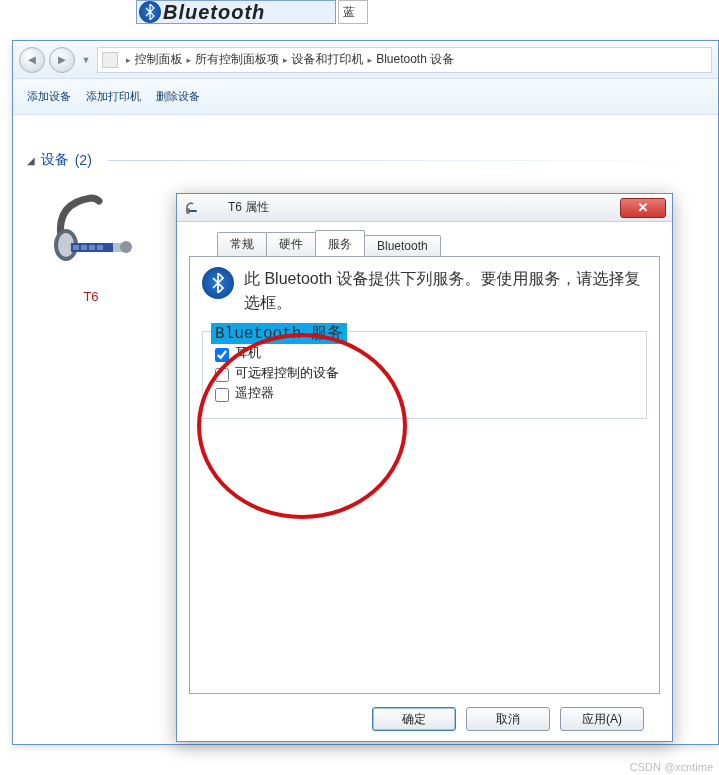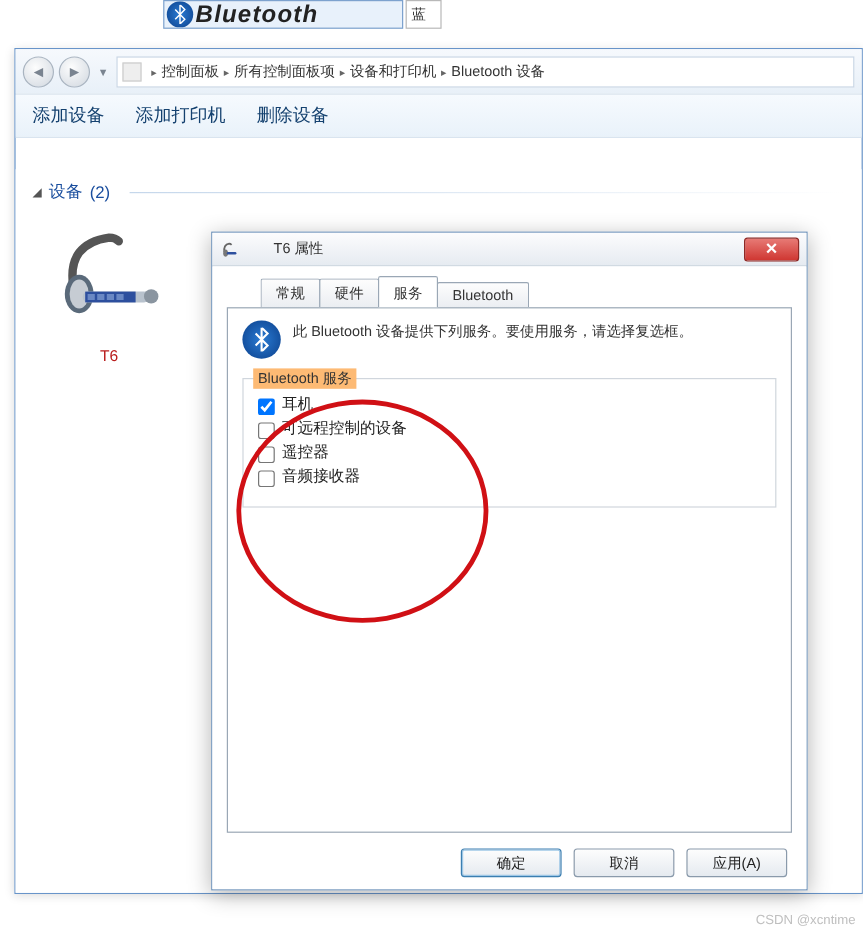--- a/index.html
+++ b/index.html
@@ -18,51 +18,51 @@
 .nav-btn { width: 26px; height: 26px; border-radius: 50%; background: radial-gradient(circle at 40% 35%, #fdfdfd, #d0d7df); border: 1px solid #a9b4c0; display: flex; align-items: center; justify-content: center; color: #7a8490; }
 .nav-arrow { font-size: 13px; }
 .nav-dd { width: 14px; display: flex; align-items: center; justify-content: center; color: #7a8490; font-size: 9px; }
 .crumb-box { flex: 1; height: 26px; border: 1px solid #c9d6e5; background: #fff; display: flex; align-items: center; font-size: 12px; color: #333; padding: 0 4px; }
 .crumb-icon { width: 16px; height: 16px; background: #eee; border: 1px solid #ccc; margin-right: 4px; }
 .crumb-sep { margin: 0 4px; color: #666; font-size: 9px; }
 
 .menubar { height: 24px; background: linear-gradient(#f8fbfe, #eff5fb); border-bottom: 1px solid #e0e7ef; display: flex; align-items: center; padding: 0 10px; gap: 18px; font-size: 12px; color: #333; }
 .menubar span { cursor: default; }
 
-.toolbar { height: 36px; background: linear-gradient(#f6fafe, #e9f2fa); border-bottom: 1px solid #d9e4ef; display: flex; align-items: center; padding: 0 14px; gap: 26px; font-size: 15px; color: #14416f; }
+.toolbar { height: 36px; background: linear-gradient(#f6fafe, #e9f2fa); border-bottom: 1px solid #d9e4ef; display: flex; align-items: center; padding: 0 14px; gap: 15px; font-size: 11px; color: #14416f; }
 
 .content { position: absolute; top: 100px; left: 0; right: 0; bottom: 0; background: #fff; padding: 10px 14px; }
 .group-header { display: flex; align-items: center; gap: 6px; color: #1a4e9e; font-size: 14px; }
 .group-header .tri { font-size: 10px; color: #555; }
 .group-header .line { flex: 1; height: 1px; background: linear-gradient(to right, #c5d7eb, transparent); margin-left: 10px; }
 .device { width: 120px; text-align: center; margin-top: 14px; margin-left: 4px; }
 .device .headset { width: 100px; height: 100px; margin: 0 auto; position: relative; }
 .device .label { font-size: 13px; color: #b91c1c; margin-top: 6px; }
 
 
 .dialog { position: absolute; left: 176px; top: 193px; width: 497px; height: 549px; background: #fff; border: 1px solid #6a8fb8; box-shadow: 0 4px 18px rgba(0,0,0,0.3); }
 .titlebar { height: 28px; background: linear-gradient(#fcfcfd, #e6ebf1); border-bottom: 1px solid #c7d1db; display: flex; align-items: center; padding: 0 6px; position: relative; gap: 23px; }
 .titlebar .t-icon { width: 16px; height: 16px; margin-right: 6px; display: flex; align-items: center; justify-content: center; }
 .titlebar .t-text { font-size: 12px; color: #333; }
 .titlebar .close { margin-left: auto; width: 46px; height: 20px; background: linear-gradient(#e77a75, #cf3631); border: 1px solid #8e2825; border-radius: 3px; display: flex; align-items: center; justify-content: center; color: #fff; font-weight: bold; font-size: 13px; cursor: pointer; }
 .dialog-client { position: absolute; top: 28px; left: 0; right: 0; bottom: 0; background: #fff; padding: 10px 12px 10px 12px; }
 .tabstrip { display: flex; align-items: flex-end; height: 24px; position: relative; padding-left: 28px; }
 .tab { border: 1px solid #9aa7b5; border-bottom: none; background: linear-gradient(#fdfdfd, #ebeef2); padding: 3px 12px; font-size: 12px; color: #333; margin-right: -1px; position: relative; border-radius: 2px 2px 0 0; cursor: pointer; }
 .tab.active { background: #fff; z-index: 2; padding-top: 5px; }
 .tab-panel { border: 1px solid #9aa7b5; padding: 10px 12px; height: 438px; position: relative; background: #fff; }
-.desc-row { display: flex; align-items: flex-start; gap: 10px; font-size: 12px; color: #333; font-family: SimSun, monospace; }
+.desc-row { display: flex; align-items: flex-start; gap: 10px; font-size: 16px; color: #333; font-family: SimSun, monospace; }
 .bt-logo { width: 32px; height: 32px; background: radial-gradient(circle at 50% 50%, #2a7bd3, #0b3f8a); border-radius: 50%; display: flex; align-items: center; justify-content: center; flex-shrink: 0; }
 .bt-logo svg { width: 14px; height: 20px; }
 .fieldset { border: 1px solid #d0d6dd; margin-top: 16px; padding: 10px 12px 14px 12px; position: relative; }
-.fieldset .legend { position: absolute; top: -9px; left: 8px; background: #fdba74; padding: 0 4px; font-size: 12px; font-family: Liberation Sans, sans-serif; color: #333; }
+.fieldset .legend { position: absolute; top: -9px; left: 8px; background: #0ea5e9; padding: 0 4px; font-size: 16px; font-family: Liberation Mono, monospace; color: #333; }
 .chk-row { display: flex; align-items: flex-end; gap: 6px; font-size: 13px; color: #222; margin: 2px 0; font-family: SimSun, "Microsoft YaHei"; }
 .chk-row input { width: 14px; height: 14px; }
 .red-circle { position: absolute; border: 4px solid #d01015; border-radius: 50%; width: 210px; height: 186px; left: 7px; top: 76px; pointer-events: none; z-index: 5; }
 
-.btn-row { position: absolute; bottom: 10px; right: 16px; display: flex; gap: 10px; margin-top: 36px; }
+.btn-row { position: absolute; bottom: 10px; right: 28px; display: flex; gap: 10px; margin-top: 36px; }
 .win-btn { min-width: 84px; height: 24px; border: 1px solid #8a9aab; background: linear-gradient(#fdfdfd, #e5eaf0); font-size: 12px; color: #222; border-radius: 3px; cursor: pointer; padding: 0 12px; }
 .win-btn.primary { border-color: #3c7fb1; box-shadow: 0 0 0 1px #9ec7e6 inset; }
 
 .watermark { position: absolute; right: 6px; bottom: 2px; font-size: 11px; color: #bfbfbf; font-family: Arial, sans-serif; }
 </style>
 </head>
 <body>
 
 <div class="top-remnant">
   <div class="bt-badge">
@@ -164,24 +164,20 @@
           <span>耳机</span>
         </label>
         <label class="chk-row">
           <input type="checkbox" style="">
           <span>可远程控制的设备</span>
         </label>
         <label class="chk-row">
           <input type="checkbox" style="">
           <span>遥控器</span>
         </label>
-        <label class="chk-row">
-          <input type="checkbox" style="">
-          <span>音频接收器</span>
-        </label>
       </div>
       <div class="red-circle"></div>
     </div>
     <div class="btn-row">
       <button class="win-btn primary">确定</button>
       <button class="win-btn">取消</button>
       <button class="win-btn">应用(A)</button>
     </div>
   </div>
 </div>

